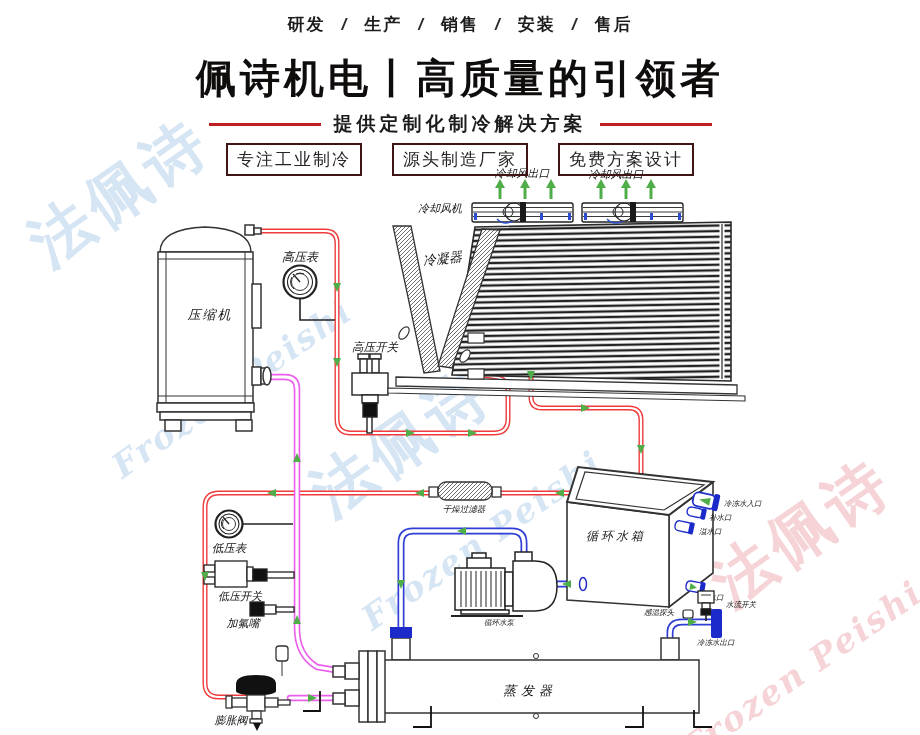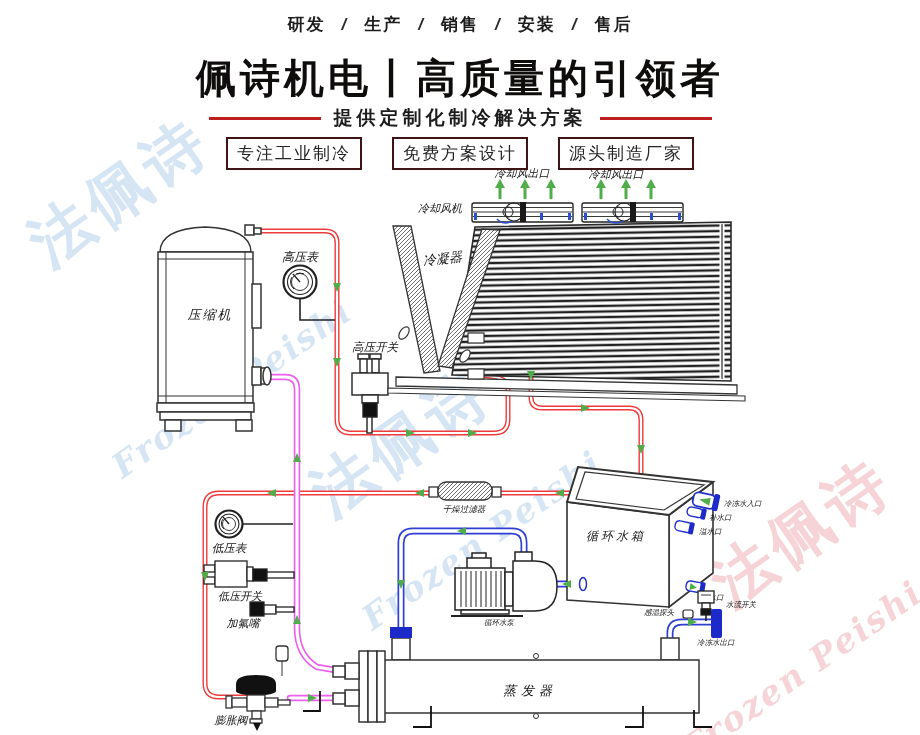--- a/index.html
+++ b/index.html
@@ -8,21 +8,21 @@
     background:#ffffff;font-family:"Liberation Sans",sans-serif;
   }
   
   .header{position:absolute;top:0;left:0;width:920px;text-align:center;z-index:3;}
   .nav{margin-top:13px;font-size:17px;font-weight:bold;color:#1d1d1d;letter-spacing:2px;}
   .nav .sep{margin:0 16px;color:#2a2a2a;font-style:italic;}
   .title{
     margin-top:21px;font-family:"DejaVu Sans",sans-serif;font-size:40px;font-weight:900;
     color:#0f0c0c;letter-spacing:4px;line-height:1.05;
   }
-  .subtitle-row{margin-top:6px;display:flex;align-items:center;justify-content:center;gap:13px;}
+  .subtitle-row{margin-top:12px;display:flex;align-items:center;justify-content:center;gap:13px;}
   .subtitle-line{width:112px;height:3px;background:#c01f1f;}
   .subtitle{font-size:19px;font-weight:bold;color:#1c1c1c;letter-spacing:4px;}
   .boxes-row{margin-top:6px;display:flex;justify-content:center;gap:30px;font-family:Liberation Serif, serif;}
   .feature-box{
     border:2px solid #3f1414;padding:3px 9px;font-size:17px;color:#242424;
     letter-spacing:2px;background:transparent;
   }
   
   .wm{position:absolute;z-index:0;pointer-events:none;white-space:nowrap;
       font-weight:bold;transform:rotate(-35deg);}
@@ -49,22 +49,22 @@
     <span>研发</span><span class="sep">/</span><span>生产</span><span class="sep">/</span><span>销售</span><span class="sep">/</span><span>安装</span><span class="sep">/</span><span>售后</span>
   </div>
   <div class="title">佩诗机电丨高质量的引领者</div>
   <div class="subtitle-row">
     <div class="subtitle-line"></div>
     <div class="subtitle">提供定制化制冷解决方案</div>
     <div class="subtitle-line"></div>
   </div>
   <div class="boxes-row">
     <div class="feature-box">专注工业制冷</div>
+    <div class="feature-box">源头制造厂家</div>
     <div class="feature-box">免费方案设计</div>
-    <div class="feature-box">源头制造厂家</div>
   </div>
 </div>
 
 <svg class="diagram" width="920" height="735" viewBox="0 0 920 735">
   <defs>
     <pattern id="fins" patternUnits="userSpaceOnUse" width="12" height="5.6" patternTransform="rotate(-1)">
       <rect width="12" height="5.6" fill="#ffffff"></rect>
       <line x1="0" y1="2.8" x2="12" y2="2.8" stroke="#202020" stroke-width="2.4"></line>
     </pattern>
     <pattern id="hatch" patternUnits="userSpaceOnUse" width="4" height="4">

